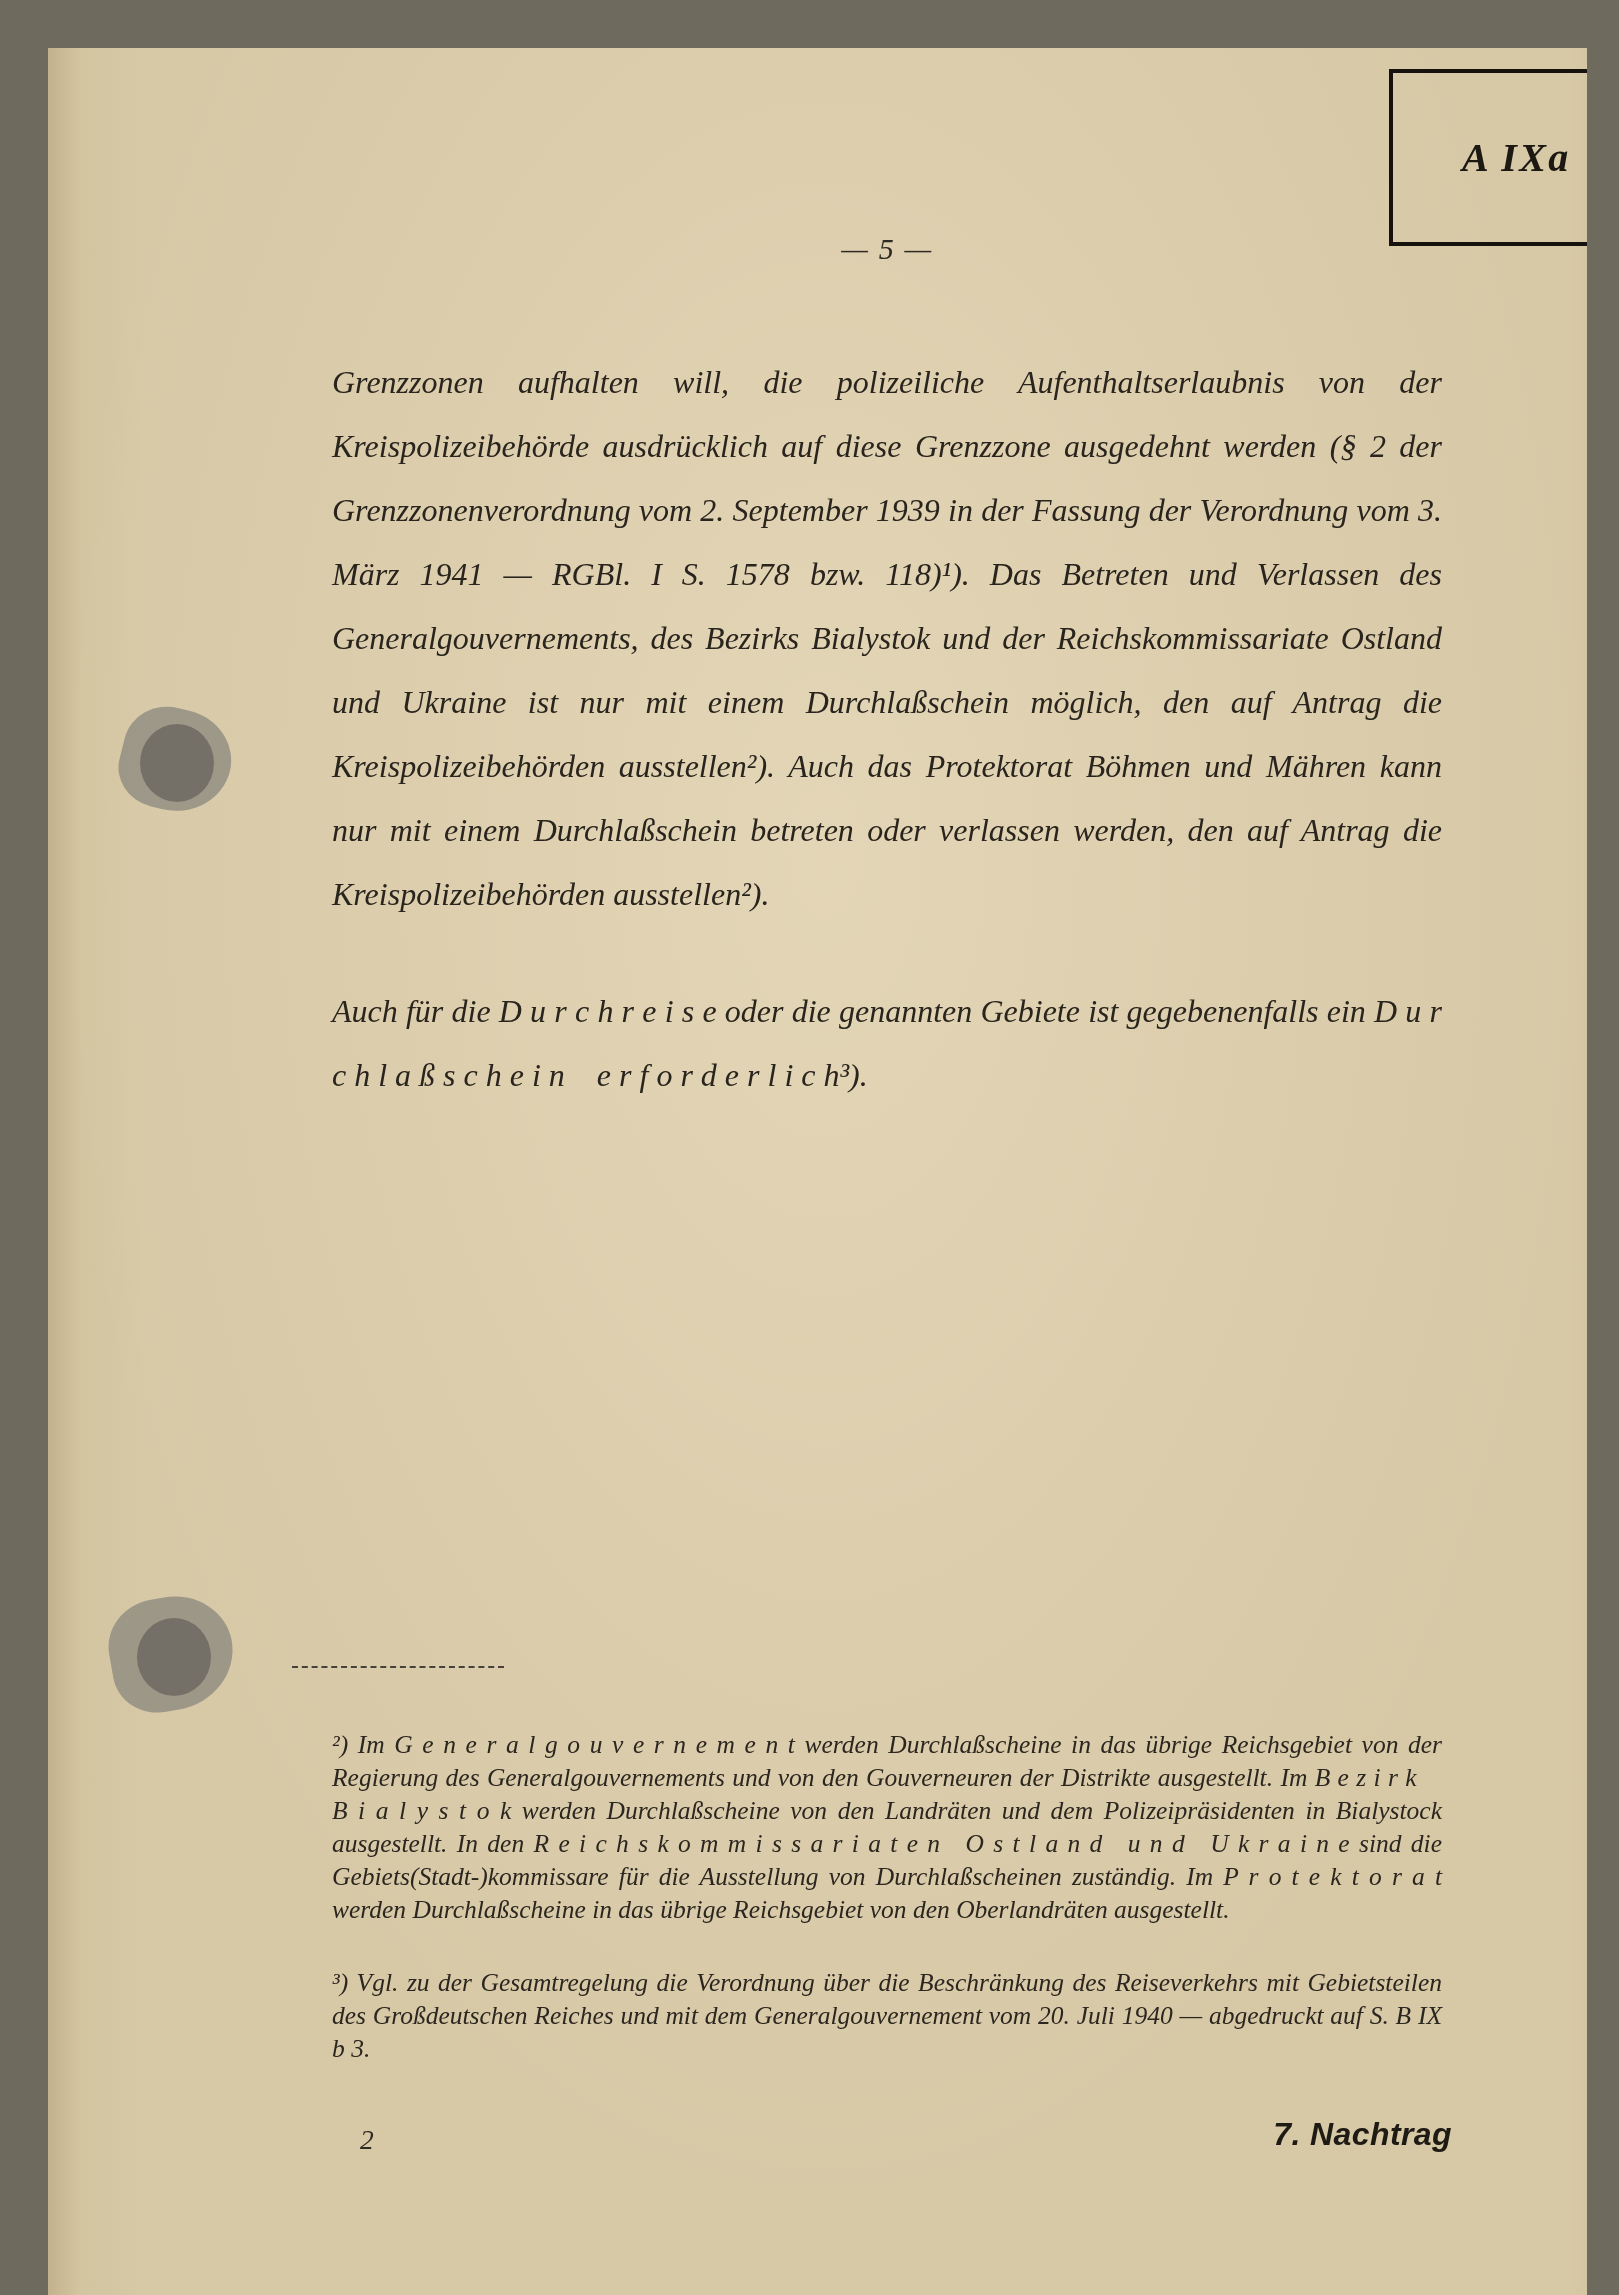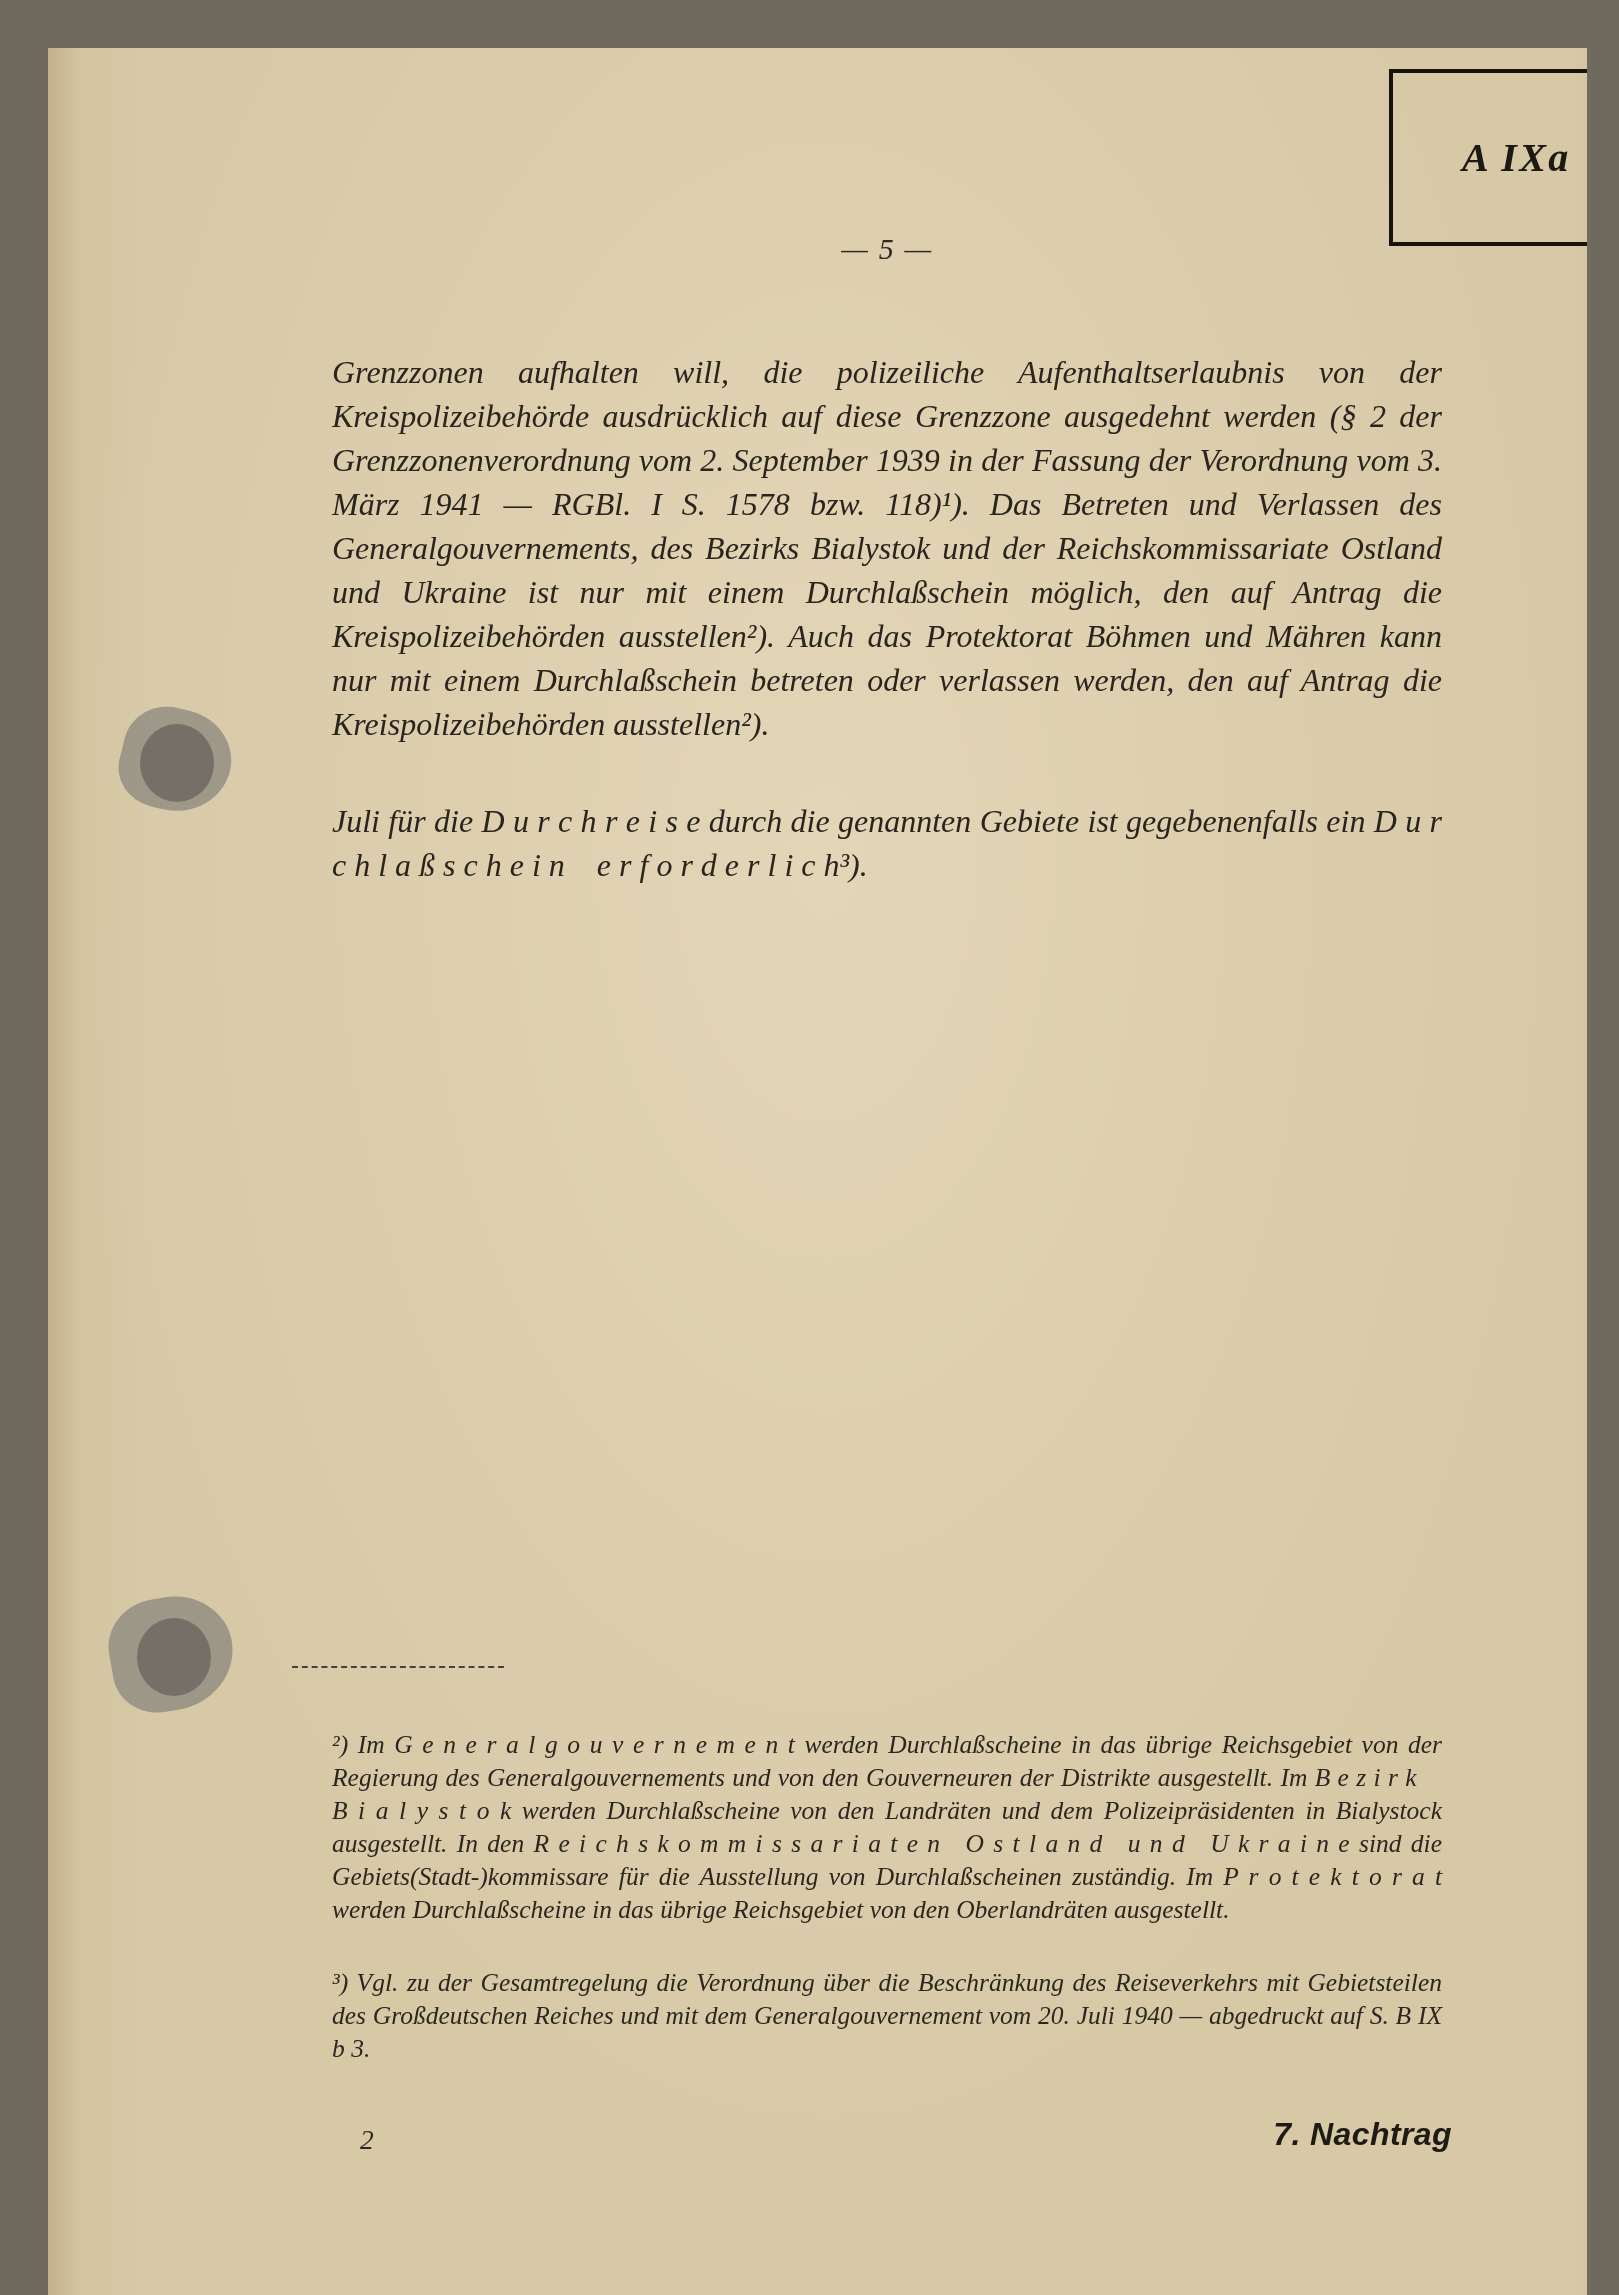--- a/index.html
+++ b/index.html
@@ -52,21 +52,21 @@
   }
 
   
   .body-text {
     position: absolute;
     left: 236px;
     top: 254px;
     width: 1190px;
     text-align: justify;
     font-size: 32px;
-    line-height: 44px;
+    line-height: 64px;
     color: #29241d;
   }
   .body-text p + p { margin-top: 21px; }
 
   
   .punch-hole {
     position: absolute;
     width: 74px;
     height: 78px;
     background: #0a0907;
@@ -158,21 +158,21 @@
 <div class="page">
 
   <div class="corner-box">
     <span class="section-label">A IXa</span>
   </div>
 
   <div class="page-number">— 5 —</div>
 
   <div class="body-text">
     <p>Grenzzonen aufhalten will, die polizeiliche Aufenthaltserlaubnis von der Kreispolizeibehörde ausdrücklich auf diese Grenzzone ausgedehnt werden (§ 2 der Grenzzonenverordnung vom 2. September 1939 in der Fassung der Verordnung vom 3. März 1941 — RGBl. I S. 1578 bzw. 118)¹). Das Betreten und Verlassen des Generalgouvernements, des Bezirks Bialystok und der Reichskommissariate Ostland und Ukraine ist nur mit einem Durchlaßschein möglich, den auf Antrag die Kreispolizeibehörden ausstellen²). Auch das Protektorat Böhmen und Mähren kann nur mit einem Durchlaßschein betreten oder verlassen werden, den auf Antrag die Kreispolizeibehörden ausstellen²).</p>
-    <p>Juli für die D u r c h r e i s e durch die genannten Gebiete ist gegebenenfalls ein D u r c h l a ß s c h e i n e r f o r d e r l i c h³).</p>
+    <p>Auch für die D u r c h r e i s e oder die genannten Gebiete ist gegebenenfalls ein D u r c h l a ß s c h e i n e r f o r d e r l i c h³).</p>
   </div>
 
   <div class="punch-hole hole-1"></div>
   <div class="punch-hole hole-2"></div>
 
   <div class="footnote-separator"></div>
 
   <div class="footnotes">
     <p>²) Im G e n e r a l g o u v e r n e m e n t werden Durchlaßscheine in das übrige Reichsgebiet von der Regierung des Generalgouvernements und von den Gouverneuren der Distrikte ausgestellt. Im B e z i r k B i a l y s t o k werden Durchlaßscheine von den Landräten und dem Polizeipräsidenten in Bialystock ausgestellt. In den R e i c h s k o m m i s s a r i a t e n O s t l a n d u n d U k r a i n e sind die Gebiets(Stadt-)kommissare für die Ausstellung von Durchlaßscheinen zuständig. Im P r o t e k t o r a t werden Durchlaßscheine in das übrige Reichsgebiet von den Oberlandräten ausgestellt.</p>
     <p>³) Vgl. zu der Gesamtregelung die Verordnung über die Beschränkung des Reiseverkehrs mit Gebietsteilen des Großdeutschen Reiches und mit dem Generalgouvernement vom 20. Juli 1940 — abgedruckt auf S. B IX b 3.</p>

